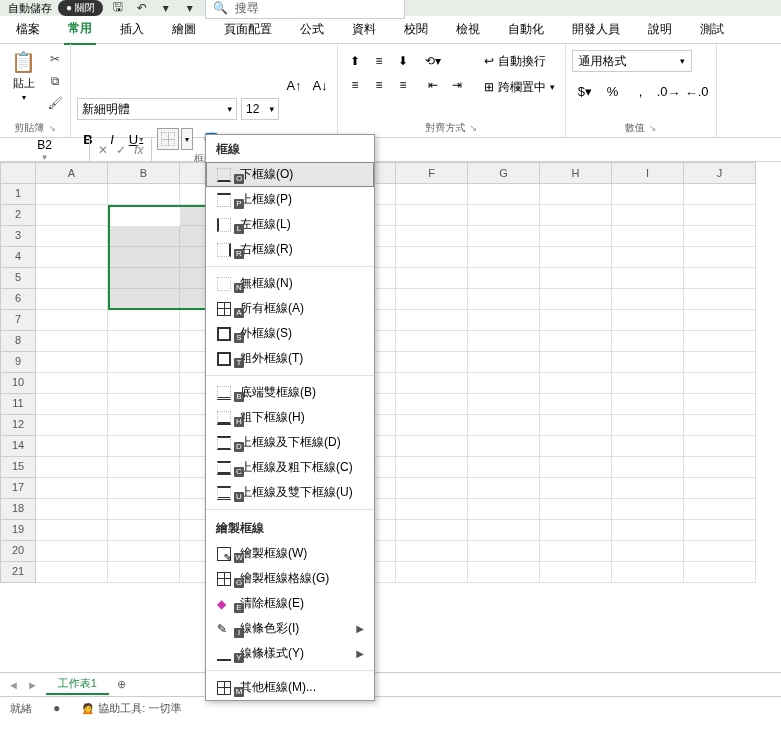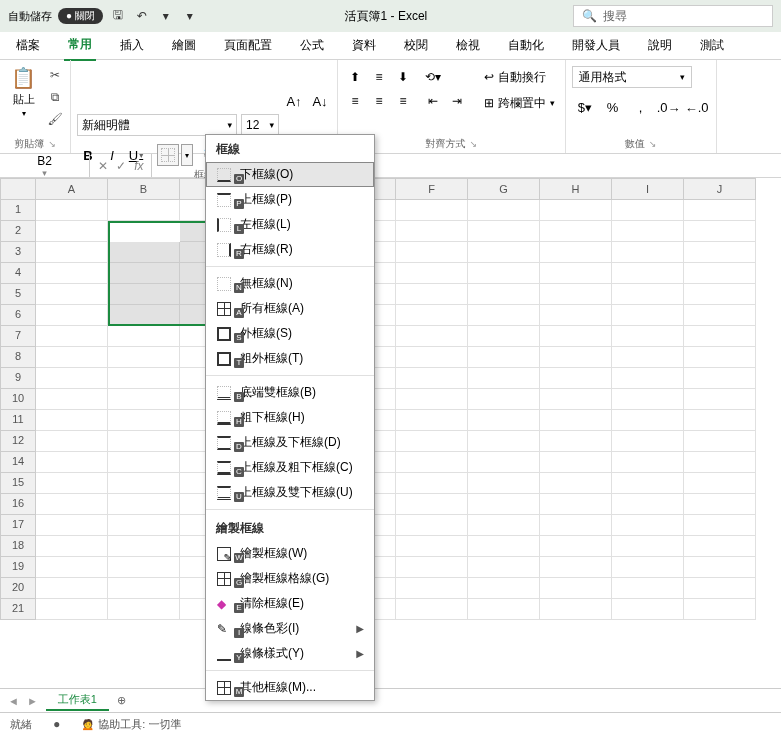--- a/index.html
+++ b/index.html
@@ -1,19 +1,19 @@
 <!DOCTYPE html>
 <html><head>
 <meta charset="utf-8">
 <style>
 * { box-sizing: border-box; margin: 0; padding: 0; font-family: "Microsoft JhengHei", "Segoe UI", sans-serif; }
 body { background: #fff; width: 781px; height: 740px; overflow: hidden; position: relative; font-size: 12px; }
 
 
-.titlebar { height: 32px; background: #e7eee8; display: flex; align-items: center; padding: 0 8px; gap: 6px; }
+.titlebar { height: 16px; background: #e7eee8; display: flex; align-items: center; padding: 0 8px; gap: 6px; }
 .titlebar .autosave-label { font-size: 11px; }
 .autosave-toggle { background: #333; color: #fff; border-radius: 10px; padding: 1px 8px; font-size: 10px; }
 .qat-icon { width: 18px; height: 18px; display: flex; align-items: center; justify-content: center; color: #333; cursor: pointer; }
 .doc-title { flex: 1; text-align: center; font-size: 12px; }
 .search-wrap { display: flex; align-items: center; background: #fff; border: 1px solid #ccc; padding: 2px 8px; width: 200px; height: 22px; gap: 6px; color: #666; }
 
 
 .ribbon-tabs { height: 28px; background: #fff; display: flex; align-items: center; padding-left: 12px; gap: 20px; border-bottom: 1px solid #d4d4d4; }
 .ribbon-tab { font-size: 12px; padding: 6px 4px; cursor: pointer; }
 .ribbon-tab.active { color: #1b8b40; border-bottom: 2px solid #1b8b40; font-weight: bold; }
@@ -115,21 +115,20 @@
 </head>
 <body>
 
 <div class="titlebar">
   <span class="autosave-label">自動儲存</span>
   <span class="autosave-toggle">● 關閉</span>
   <span class="qat-icon">🖫</span>
   <span class="qat-icon">↶</span>
   <span class="qat-icon">▾</span>
   <span class="qat-icon">▾</span>
-  <span class="doc-title">活頁簿1 - Excel</span>
   <div class="search-wrap">
     <span>🔍</span>
     <span>搜尋</span>
   </div>
 </div>
 
 <div class="ribbon-tabs">
   <span class="ribbon-tab">檔案</span>
   <span class="ribbon-tab active">常用</span>
   <span class="ribbon-tab">插入</span>
@@ -469,33 +468,20 @@
         <div class="cell"></div>
         <div class="cell"></div>
         <div class="cell"></div>
         <div class="cell"></div>
         <div class="cell"></div>
         <div class="cell"></div>
         <div class="cell"></div>
         <div class="cell"></div>
       </div>
       <div class="row">
-        <div class="row-h">16</div>
-        <div class="cell"></div>
-        <div class="cell"></div>
-        <div class="cell"></div>
-        <div class="cell"></div>
-        <div class="cell"></div>
-        <div class="cell"></div>
-        <div class="cell"></div>
-        <div class="cell"></div>
-        <div class="cell"></div>
-        <div class="cell"></div>
-      </div>
-      <div class="row">
         <div class="row-h">17</div>
         <div class="cell"></div>
         <div class="cell"></div>
         <div class="cell"></div>
         <div class="cell"></div>
         <div class="cell"></div>
         <div class="cell"></div>
         <div class="cell"></div>
         <div class="cell"></div>
         <div class="cell"></div>

